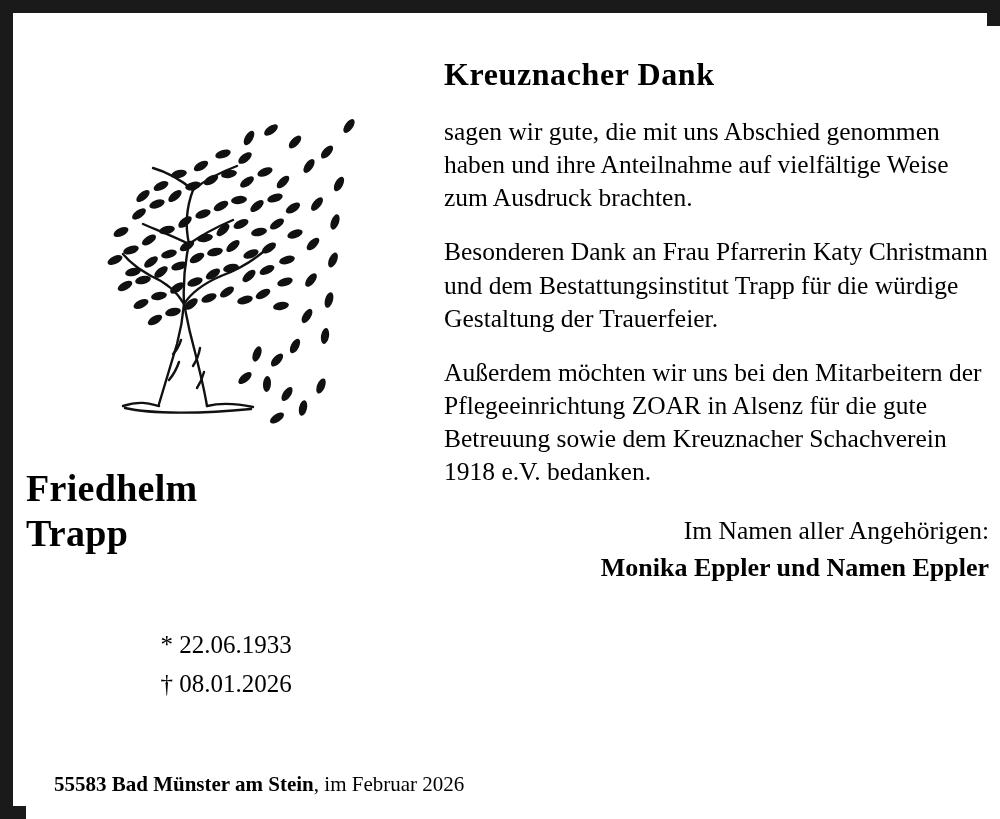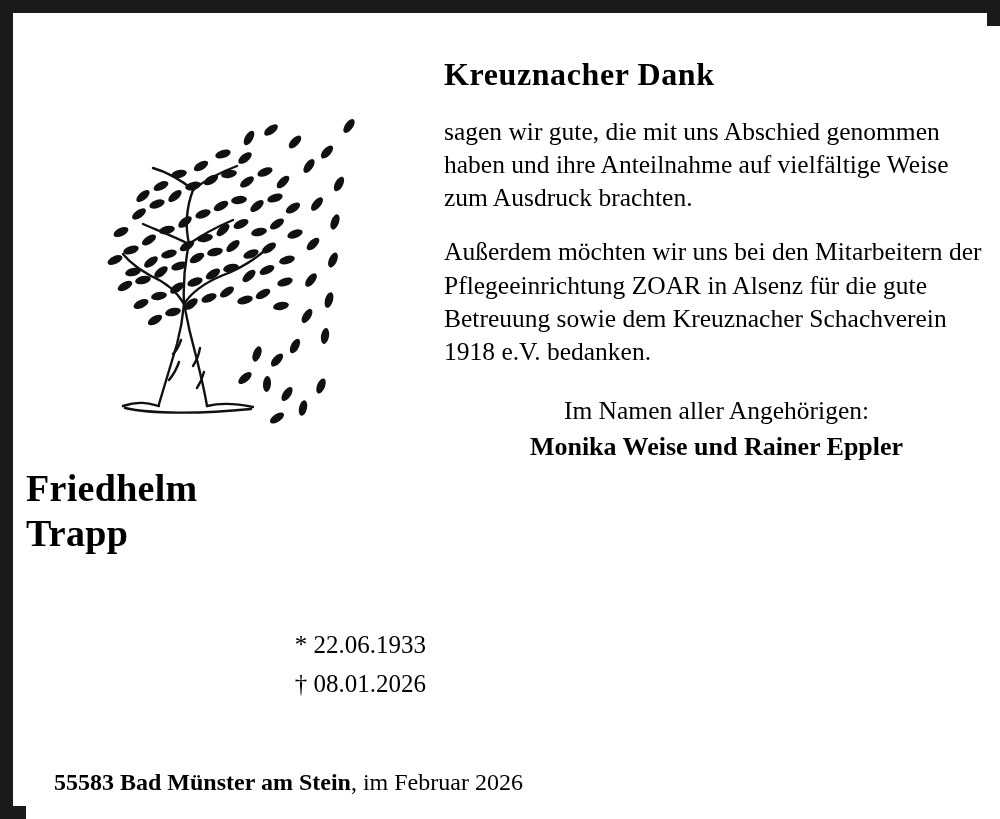--- a/index.html
+++ b/index.html
@@ -59,21 +59,21 @@
     font-weight: bold;
     font-size: 38px;
     line-height: 1.18;
     letter-spacing: 0.3px;
   }
   .dates {
     position: absolute;
     left: 0;
     top: 600px;
     width: 400px;
-    text-align: right;
+    text-align: center;
     font-size: 25px;
     line-height: 1.55;
   }
   .dates div { white-space: nowrap; }
 
   
   .right-col {
     position: absolute;
     left: 418px;
     top: 30px;
@@ -87,38 +87,38 @@
   }
   .para {
     font-size: 25.5px;
     line-height: 1.30;
     margin: 0 0 21px 0;
   }
   .para:last-of-type { margin-bottom: 0; }
 
   .closing {
     margin-top: 26px;
-    text-align: center;
+    text-align: right;
   }
   .closing .line1 {
     font-size: 25.5px;
     line-height: 1.35;
   }
   .closing .line2 {
     font-size: 26px;
     font-weight: bold;
     line-height: 1.45;
   }
 
   
   .footer {
     position: absolute;
     left: 28px;
     bottom: 22px;
-    font-size: 24px;
+    font-size: 21px;
     line-height: 1.2;
     white-space: nowrap;
   }
   .footer b { font-weight: bold; }
 </style>
 </head>
 <body>
 
 <div class="notice">
   <div class="inner">
@@ -259,25 +259,26 @@
       <div class="dates">
         <div>* 22.06.1933</div>
         <div>† 08.01.2026</div>
       </div>
     </div>
 
     <div class="right-col">
       <div class="thanks-title">Kreuznacher Dank</div>
 
       <p class="para">sagen wir gute, die mit uns Abschied genommen haben und ihre Anteilnahme auf vielfältige Weise zum Ausdruck brachten.</p>
+      <p class="para">Besonderen Dank an Frau Pfarrerin Katy Christmann und dem Bestattungsinstitut Trapp für die würdige Gestaltung der Trauerfeier.</p>
       <p class="para">Außerdem möchten wir uns bei den Mitarbeitern der Pflegeeinrichtung ZOAR in Alsenz für die gute Betreuung sowie dem Kreuznacher Schachverein 1918 e.V. bedanken.</p>
 
       <div class="closing">
         <div class="line1">Im Namen aller Angehörigen:</div>
-        <div class="line2">Monika Weise und Rainer Eppler</div>
+        <div class="line2">Monika Eppler und Namen Eppler</div>
       </div>
     </div>
 
     <div class="footer">
       <b>55583 Bad Münster am Stein</b><span>, im Februar 2026</span>
     </div>
 
   </div>
 </div>
 

